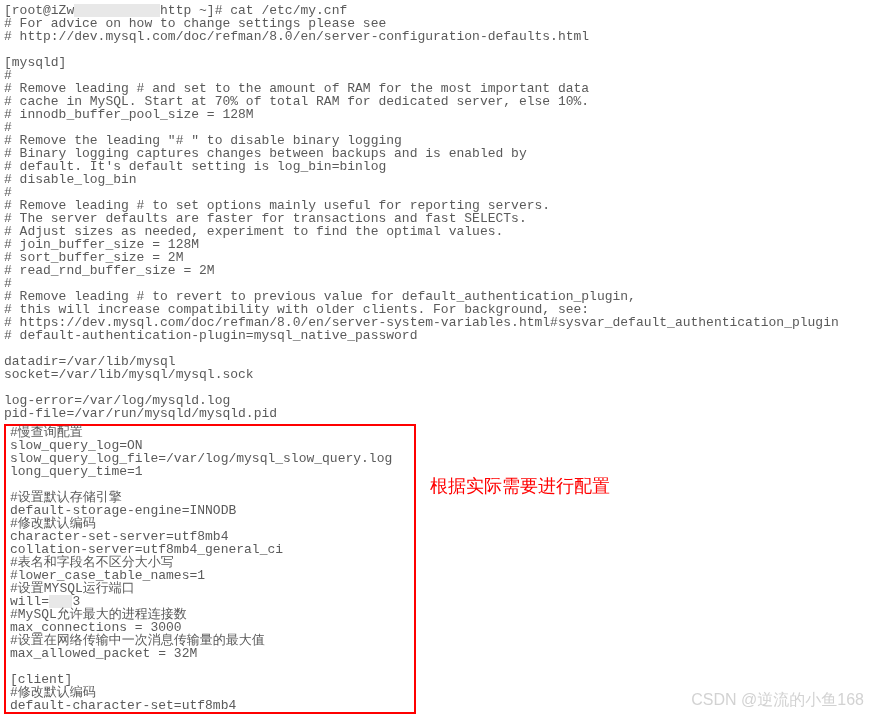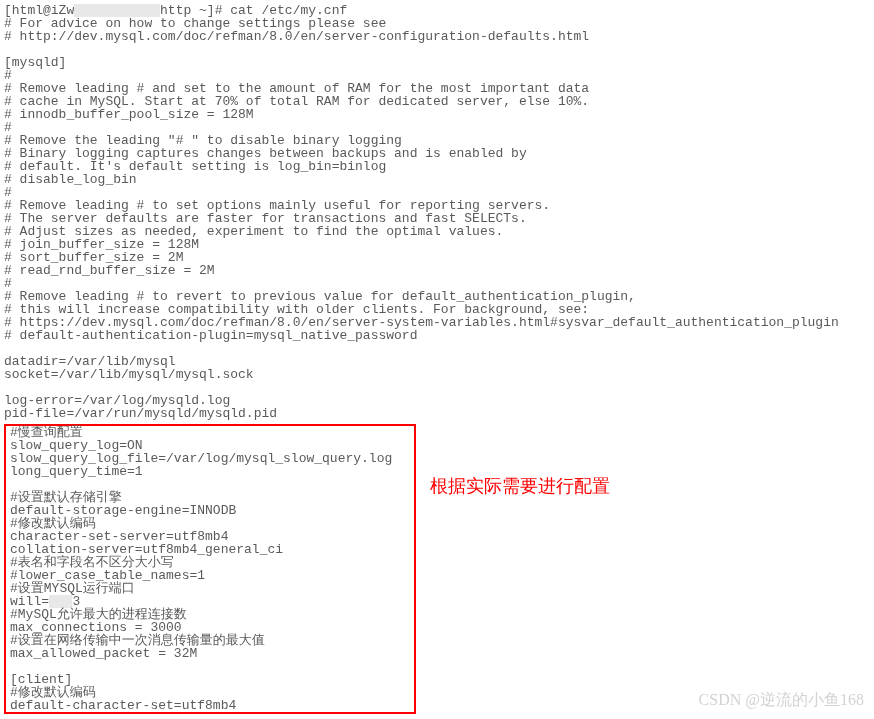--- a/index.html
+++ b/index.html
@@ -32,36 +32,36 @@
       font-family: "Microsoft YaHei", sans-serif;
       font-size: 18px;
       font-weight: normal;
       margin-top: 22px;
     }
     .watermark {
       position: absolute;
       right: 10px;
       bottom: 10px;
       color: rgba(180,180,180,0.6);
-      font-family: Liberation Serif, serif;
+      font-family: Liberation Sans, sans-serif;
       font-size: 16px;
     }
     .censor {
       display: inline-block;
       background: #e8e8e8;
       color: transparent;
       vertical-align: middle;
     }
   </style>
 </head>
 <body>
 
 
 
-<pre><span>[html@iZw</span><span class="censor">           </span><span>http ~]# cat /etc/my.cnf</span>
+<pre><span>[root@iZw</span><span class="censor">           </span><span>http ~]# cat /etc/my.cnf</span>
 <span id="lines-top"># For advice on how to change settings please see
 # http://dev.mysql.com/doc/refman/8.0/en/server-configuration-defaults.html
 
 [mysqld]
 #
 # Remove leading # and set to the amount of RAM for the most important data
 # cache in MySQL. Start at 70% of total RAM for dedicated server, else 10%.
 # innodb_buffer_pool_size = 128M
 #
 # Remove the leading "# " to disable binary logging

